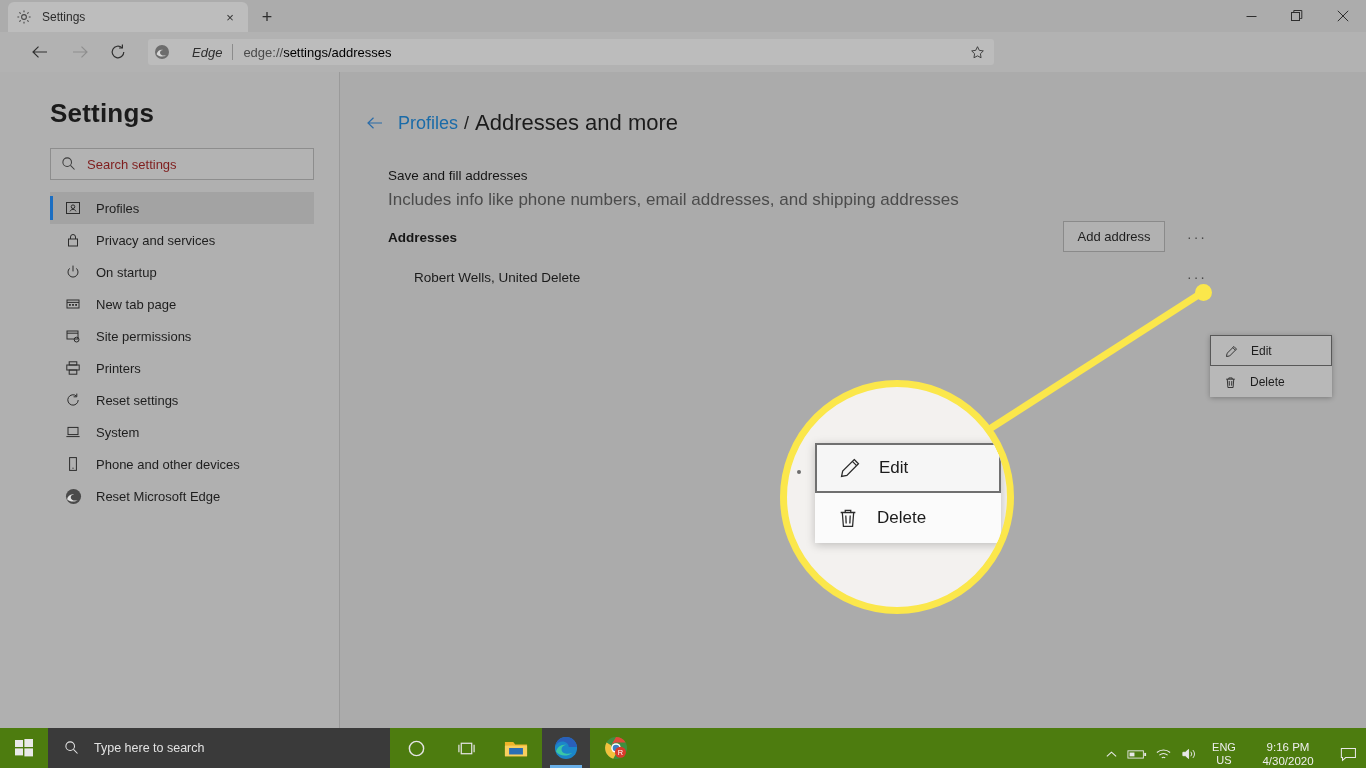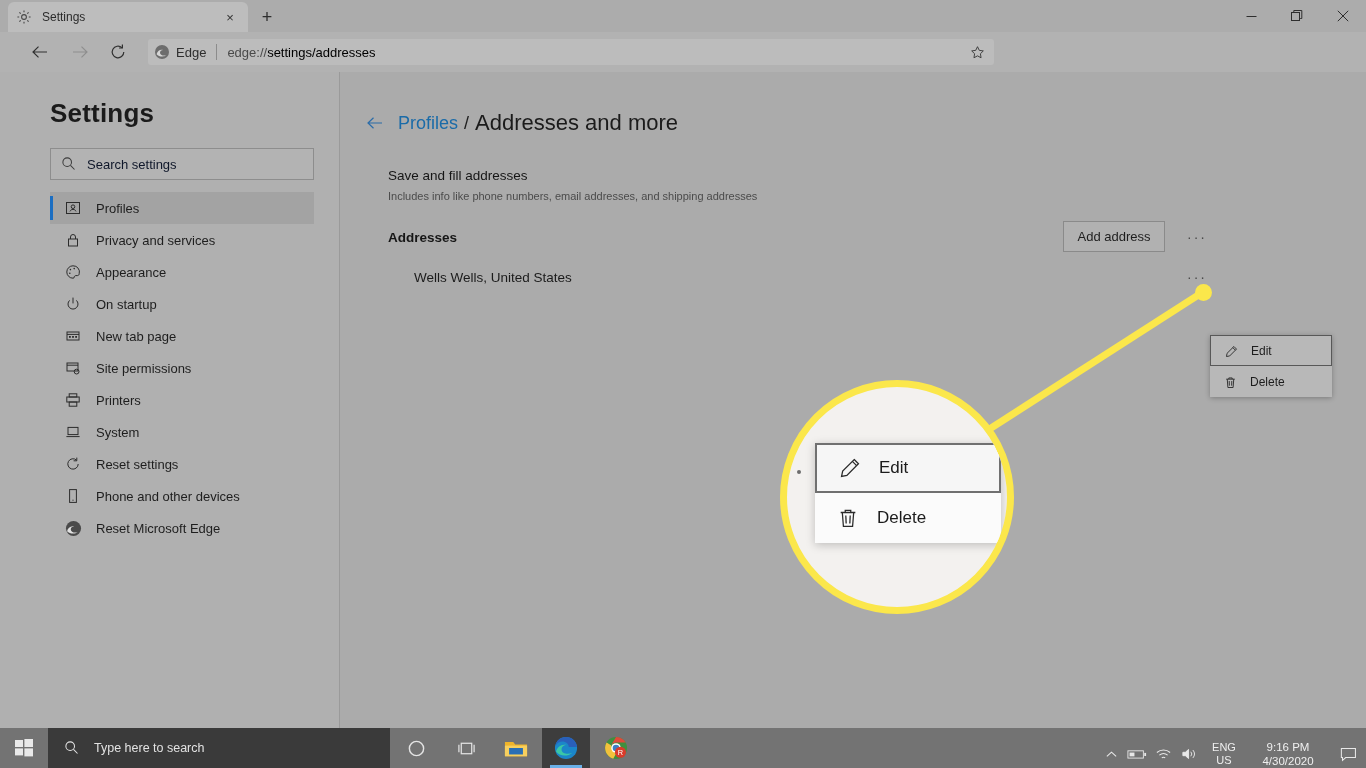--- a/index.html
+++ b/index.html
@@ -48,21 +48,21 @@
   .navbtn {
     position: absolute; top: 6px; width: 28px; height: 28px;
     display: flex; align-items: center; justify-content: center; color: #303030;
   }
   .navbtn.disabled { color: #8e8e8e; }
   .omnibox {
     position: absolute; left: 148px; top: 7px; width: 846px; height: 26px;
     background: #bcbcbc; border-radius: 3px;
     display: flex; align-items: center; padding: 0 6px;
   }
-  .edge-badge { display: flex; align-items: center; gap: 6px; padding-right: 8px; }
+  .edge-badge { display: flex; align-items: center; gap: 22px; padding-right: 8px; font-style: italic; }
   .edge-label { font-size: 13px; color: #2e2e2e; }
   .omnibox-sep { width: 1px; height: 16px; background: #8c8c8c; margin: 0 10px 0 2px; }
   .url { font-size: 13px; color: #4a4a4a; white-space: nowrap; }
   .url b { color: #000000; font-weight: 400; }
   .omni-star {
     margin-left: auto; width: 22px; height: 22px;
     display: flex; align-items: center; justify-content: center; color: #3a3a3a;
   }
   .tb-icons { position: absolute; left: 1004px; top: 34px; display: flex; align-items: center; gap: 4px; }
   .tb-ic {
@@ -78,21 +78,21 @@
   .settings-title {
     position: absolute; left: 50px; top: 26px;
     font-size: 26px; color: #1b1b1b; font-weight: 600; letter-spacing: .2px;
   }
   .search-box {
     position: absolute; left: 50px; top: 76px; width: 264px; height: 32px;
     border: 1px solid #8d8d8d; background: #b3b3b3;
     display: flex; align-items: center; padding: 0 10px;
   }
   .search-ic { width: 16px; height: 16px; margin-right: 10px; color: #3b3b3b; flex: 0 0 16px; }
-  .search-ph { font-size: 13px; color: #0f172a; }
+  .search-ph { font-size: 13px; color: #7f1d1d; }
   .navlist { position: absolute; left: 50px; top: 120px; width: 264px; }
   .navitem {
     position: relative; height: 32px; display: flex; align-items: center;
     padding-left: 14px; margin-bottom: 0;
   }
   .navitem + .navitem { margin-top: 0; }
   .navitem.active { background: #a3a3a3; }
   .navitem.active::before {
     content: ""; position: absolute; left: 0; top: 4px; width: 3px; height: 24px; background: #1b6ec2;
   }
@@ -105,21 +105,21 @@
   
   .content { position: absolute; left: 340px; top: 0; right: 0; height: 656px; }
   .crumbs { position: absolute; left: 26px; top: 38px; display: flex; align-items: center; }
   .back-arrow { width: 18px; height: 18px; margin-right: 14px; color: #2b6ca8; }
   .crumb-link { font-size: 18px; color: #1a6ba8; }
   .crumb-sep { font-size: 18px; color: #1e1e1e; margin: 0 6px; }
   .crumb-cur { font-size: 22px; color: #1b1b1b; }
 
   .row-save { position: absolute; left: 48px; top: 96px; width: 810px; }
   .row-title { font-size: 13.5px; color: #161616; font-weight: 400; }
-  .row-sub { font-size: 11px; color: #4b4b4b; margin-top: 7px; }
+  .row-sub { font-size: 17px; color: #4b4b4b; margin-top: 7px; }
 
   .addr-head { position: absolute; left: 48px; top: 158px; font-size: 13.5px; color: #161616; font-weight: 700; }
   .btn-add {
     position: absolute; left: 723px; top: 149px; width: 102px; height: 31px;
     border: 1px solid #8a8a8a; background: #b1b1b1; color: #1e1e1e;
     font-size: 13px; font-family: "Liberation Sans", sans-serif;
     display: flex; align-items: center; justify-content: center;
   }
   .dots-head {
     position: absolute; left: 845px; top: 155px; width: 24px; height: 20px;
@@ -161,21 +161,21 @@
   .mag-item { height: 50px; display: flex; align-items: center; padding-left: 22px; }
   .mag-item.focused { border: 2px solid #707070; background: #f6f6f6; }
   .mag-icon { width: 22px; height: 22px; flex: 0 0 22px; margin-right: 18px; color: #2a2a2a; }
   .mag-label { font-size: 17px; color: #1c1c1c; }
   .callout-dot {
     position: absolute; left: 1195px; top: 284px; width: 17px; height: 17px;
     background: #fbe74b; border-radius: 50%;
   }
 
   
-  .taskbar { position: absolute; left: 0; top: 728px; width: 1366px; height: 40px; background: #737373; }
+  .taskbar { position: absolute; left: 0; top: 728px; width: 1366px; height: 40px; background: #4d7c0f; }
   .start { position: absolute; left: 0; top: 0; width: 48px; height: 40px; display: flex; align-items: center; justify-content: center; }
   .tb-search {
     position: absolute; left: 48px; top: 0; width: 342px; height: 40px;
     background: #3a3a3a; display: flex; align-items: center; padding-left: 16px;
   }
   .tb-search-ic { width: 16px; height: 16px; margin-right: 14px; color: #e6e6e6; }
   .tb-search-ph { font-size: 12.5px; color: #e2e2e2; }
   .tb-app {
     position: absolute; top: 0; width: 48px; height: 40px;
     display: flex; align-items: center; justify-content: center;
@@ -356,31 +356,20 @@
         <div class="navitem">
           <span class="navicon">
             <svg width="16" height="16" viewBox="0 0 16 16" fill="none" stroke="#2c2c2c" stroke-width="1">
               <rect x="3.5" y="7" width="9" height="7"></rect>
                 <path d="M5.5 7V5a2.5 2.5 0 0 1 5 0v2"></path>
             </svg>
           </span>
           <span class="navlabel">Privacy and services</span>
         </div>
 
-        <div class="navitem">
-          <span class="navicon">
-            <svg width="16" height="16" viewBox="0 0 16 16" fill="none" stroke="#2c2c2c" stroke-width="1">
-              <path d="M8 1.8a6.2 6.2 0 1 0 0 12.4c.9 0 1.3-.6 1.3-1.2 0-1 .8-1.4 1.7-1.4h1.4c1 0 1.8-.8 1.8-1.9A6.2 6.2 0 0 0 8 1.8z"></path>
-              <circle cx="5.4" cy="5.6" r=".8" fill="#2c2c2c" stroke="none"></circle>
-              <circle cx="9.2" cy="4.6" r=".8" fill="#2c2c2c" stroke="none"></circle>
-              <circle cx="4.8" cy="9.3" r=".8" fill="#2c2c2c" stroke="none"></circle>
-            </svg>
-          </span>
-          <span class="navlabel">Appearance</span>
-        </div>
 
         <div class="navitem">
           <span class="navicon">
             <svg width="16" height="16" viewBox="0 0 16 16" fill="none" stroke="#2c2c2c" stroke-width="1">
               <path d="M4.6 4.4a5 5 0 1 0 6.8 0"></path>
                 <line x1="8" y1="1.6" x2="8" y2="7.4"></line>
             </svg>
           </span>
           <span class="navlabel">On startup</span>
         </div>
@@ -418,35 +407,35 @@
                 <rect x="1.8" y="5" width="12.4" height="5"></rect>
               <rect x="4.2" y="10" width="7.6" height="4.2"></rect>
             </svg>
           </span>
           <span class="navlabel">Printers</span>
         </div>
 
         <div class="navitem">
           <span class="navicon">
             <svg width="16" height="16" viewBox="0 0 16 16" fill="none" stroke="#2c2c2c" stroke-width="1">
+              <path d="M13.2 8a5.2 5.2 0 1 1-1.7-3.9"></path>
+                <path d="M11.8 1.6v3.2H8.6"></path>
+            </svg>
+          </span>
+          <span class="navlabel">Reset settings</span>
+        </div>
+
+        <div class="navitem">
+          <span class="navicon">
+            <svg width="16" height="16" viewBox="0 0 16 16" fill="none" stroke="#2c2c2c" stroke-width="1">
               <rect x="3" y="3.4" width="10" height="7.2"></rect>
                 <line x1="1.4" y1="12.6" x2="14.6" y2="12.6"></line>
             </svg>
           </span>
           <span class="navlabel">System</span>
-        </div>
-
-        <div class="navitem">
-          <span class="navicon">
-            <svg width="16" height="16" viewBox="0 0 16 16" fill="none" stroke="#2c2c2c" stroke-width="1">
-              <path d="M13.2 8a5.2 5.2 0 1 1-1.7-3.9"></path>
-                <path d="M11.8 1.6v3.2H8.6"></path>
-            </svg>
-          </span>
-          <span class="navlabel">Reset settings</span>
         </div>
 
         <div class="navitem">
           <span class="navicon">
             <svg width="16" height="16" viewBox="0 0 16 16" fill="none" stroke="#2c2c2c" stroke-width="1">
               <rect x="4.6" y="1.6" width="6.8" height="12.8"></rect>
                 <circle cx="8" cy="12.2" r=".6" fill="#2c2c2c" stroke="none"></circle>
             </svg>
           </span>
           <span class="navlabel">Phone and other devices</span>
@@ -481,21 +470,21 @@
 
       <div class="row-save">
         <div class="row-title">Save and fill addresses</div>
         <div class="row-sub">Includes info like phone numbers, email addresses, and shipping addresses</div>
       </div>
 
       <div class="addr-head">Addresses</div>
       <div class="btn-add">Add address</div>
       <div class="dots-head">···</div>
 
-      <div class="addr-item">Wells Wells, United States</div>
+      <div class="addr-item">Robert Wells, United Delete</div>
       <div class="dots-row">···</div>
     </div>
 
     <div class="ctxmenu">
       <div class="ctxitem focused">
         <span class="ctxicon">
           <svg width="13" height="13" viewBox="0 0 14 14" fill="none" stroke="#2b2b2b" stroke-width="1">
             <path d="M9.6 1.6l2.8 2.8-7.4 7.4-3.4.6.6-3.4z"></path>
               <line x1="8.4" y1="2.8" x2="11.2" y2="5.6"></line>
           </svg>

